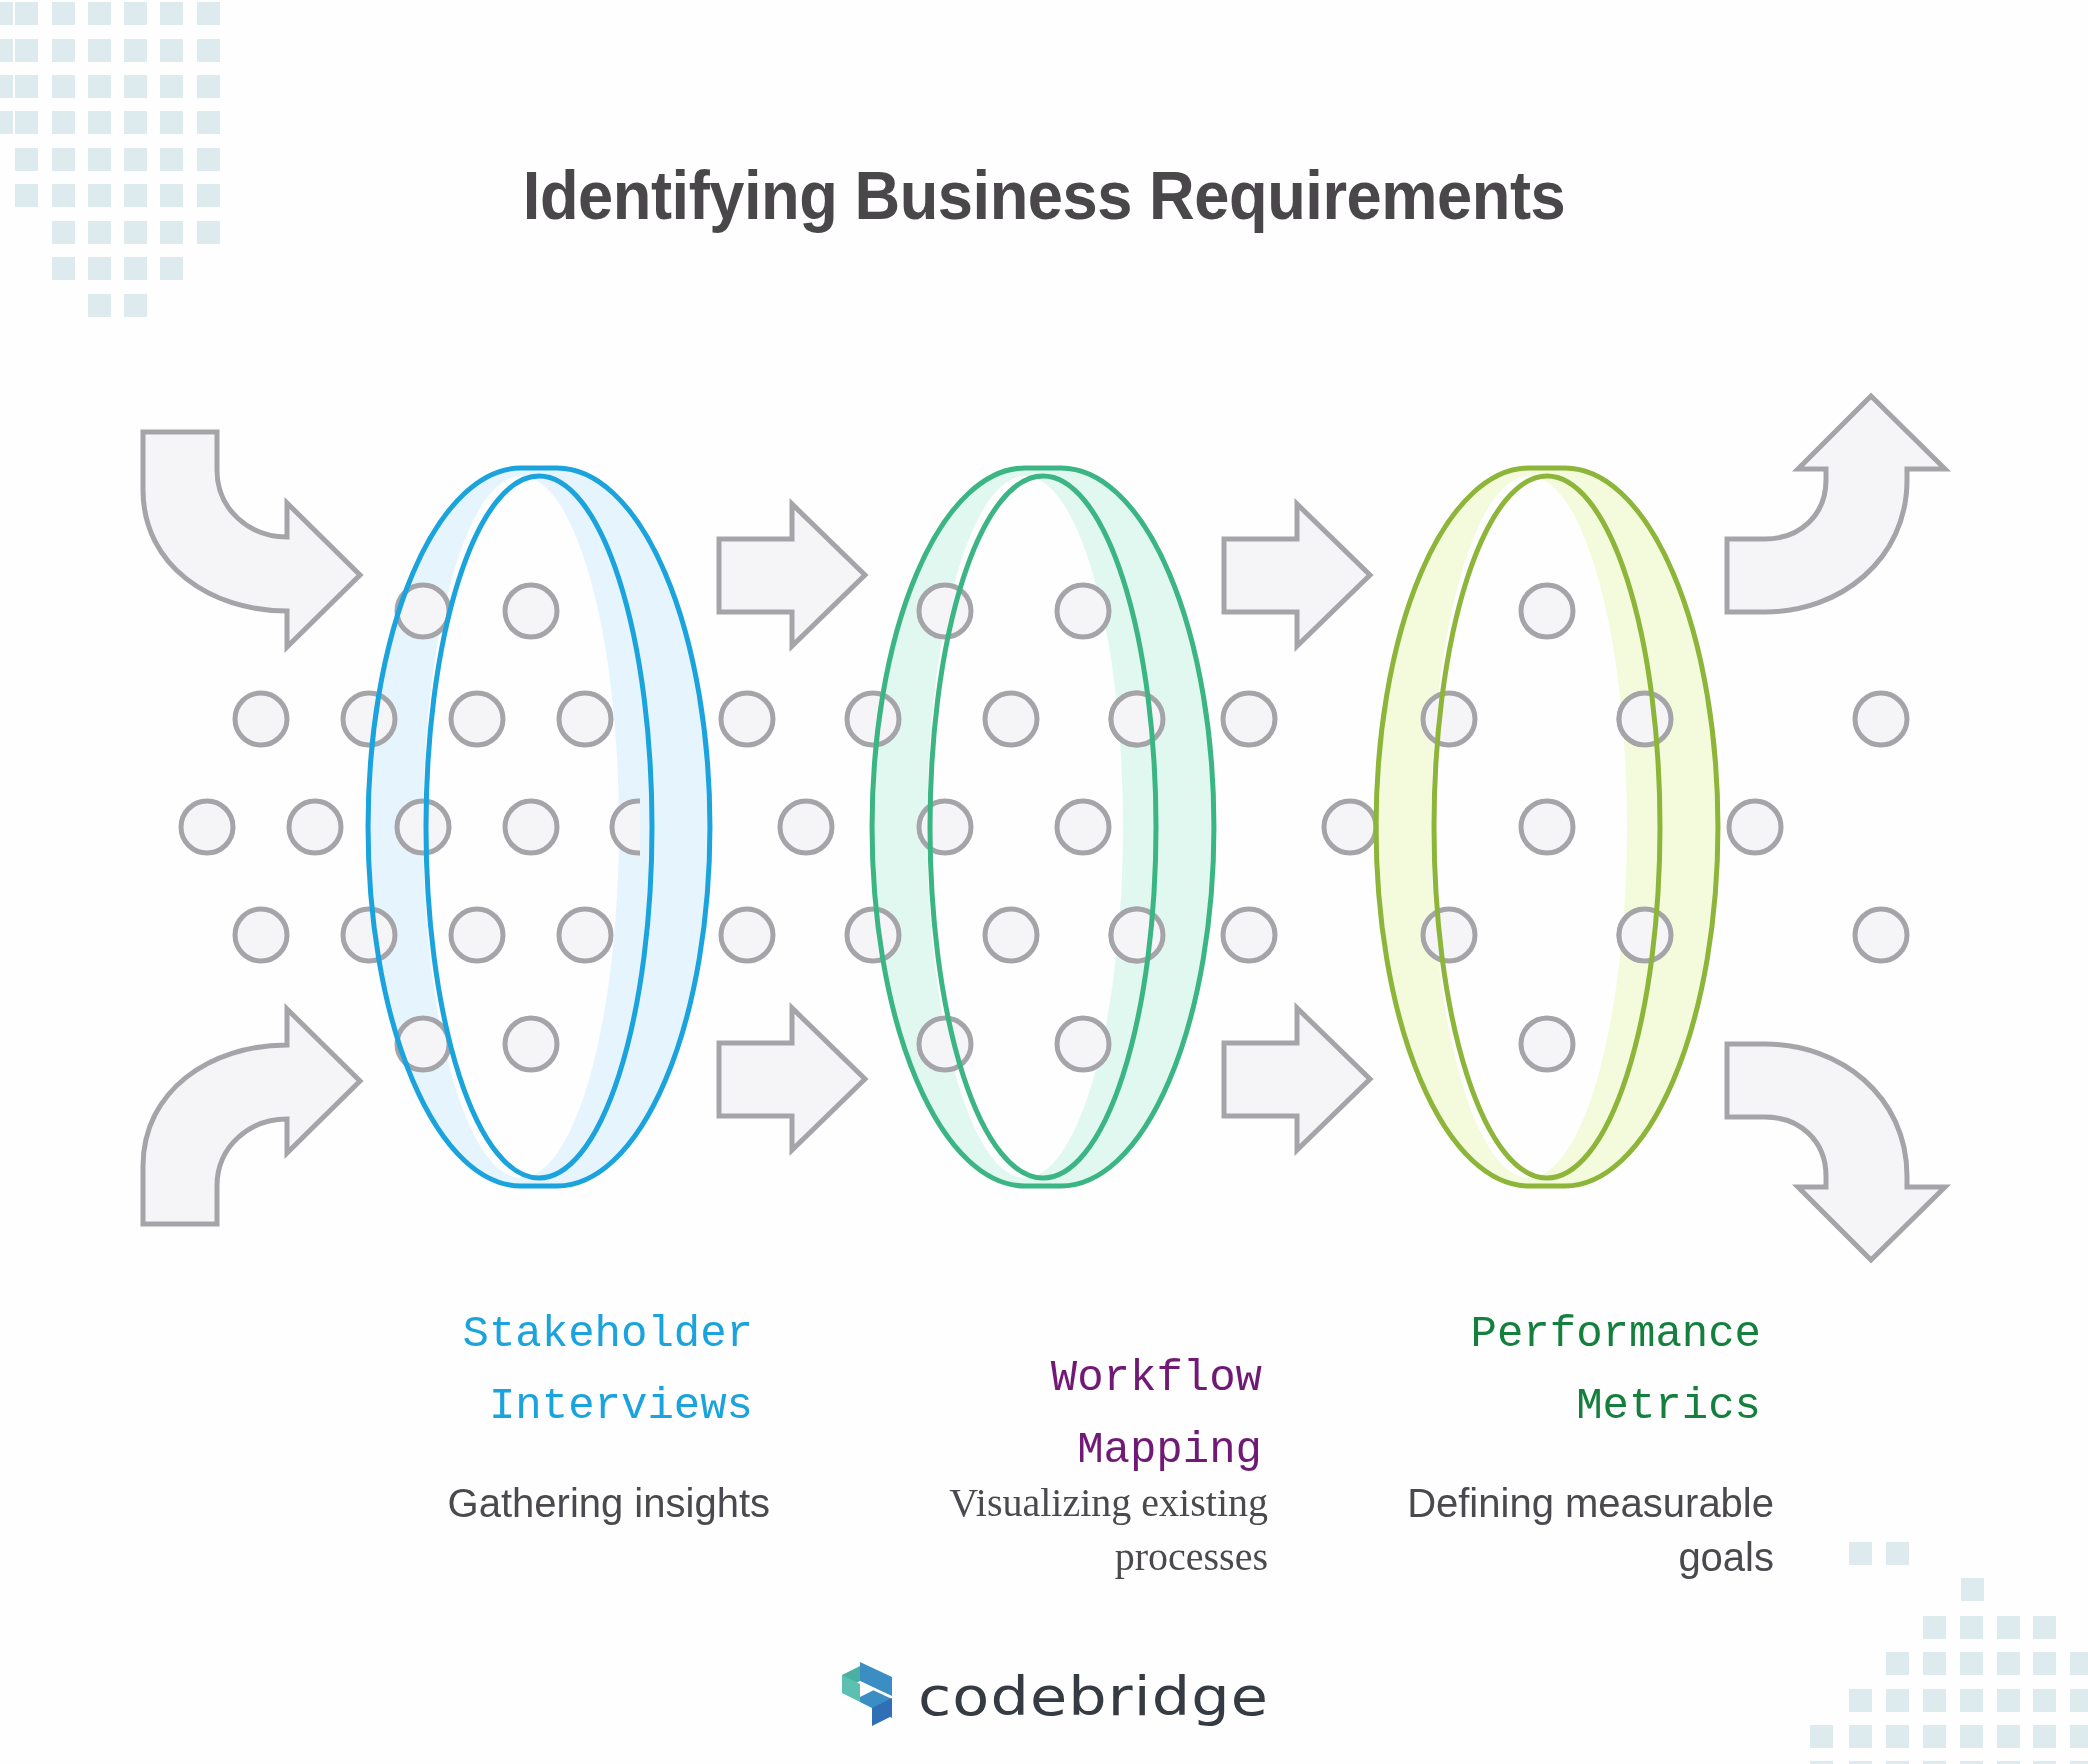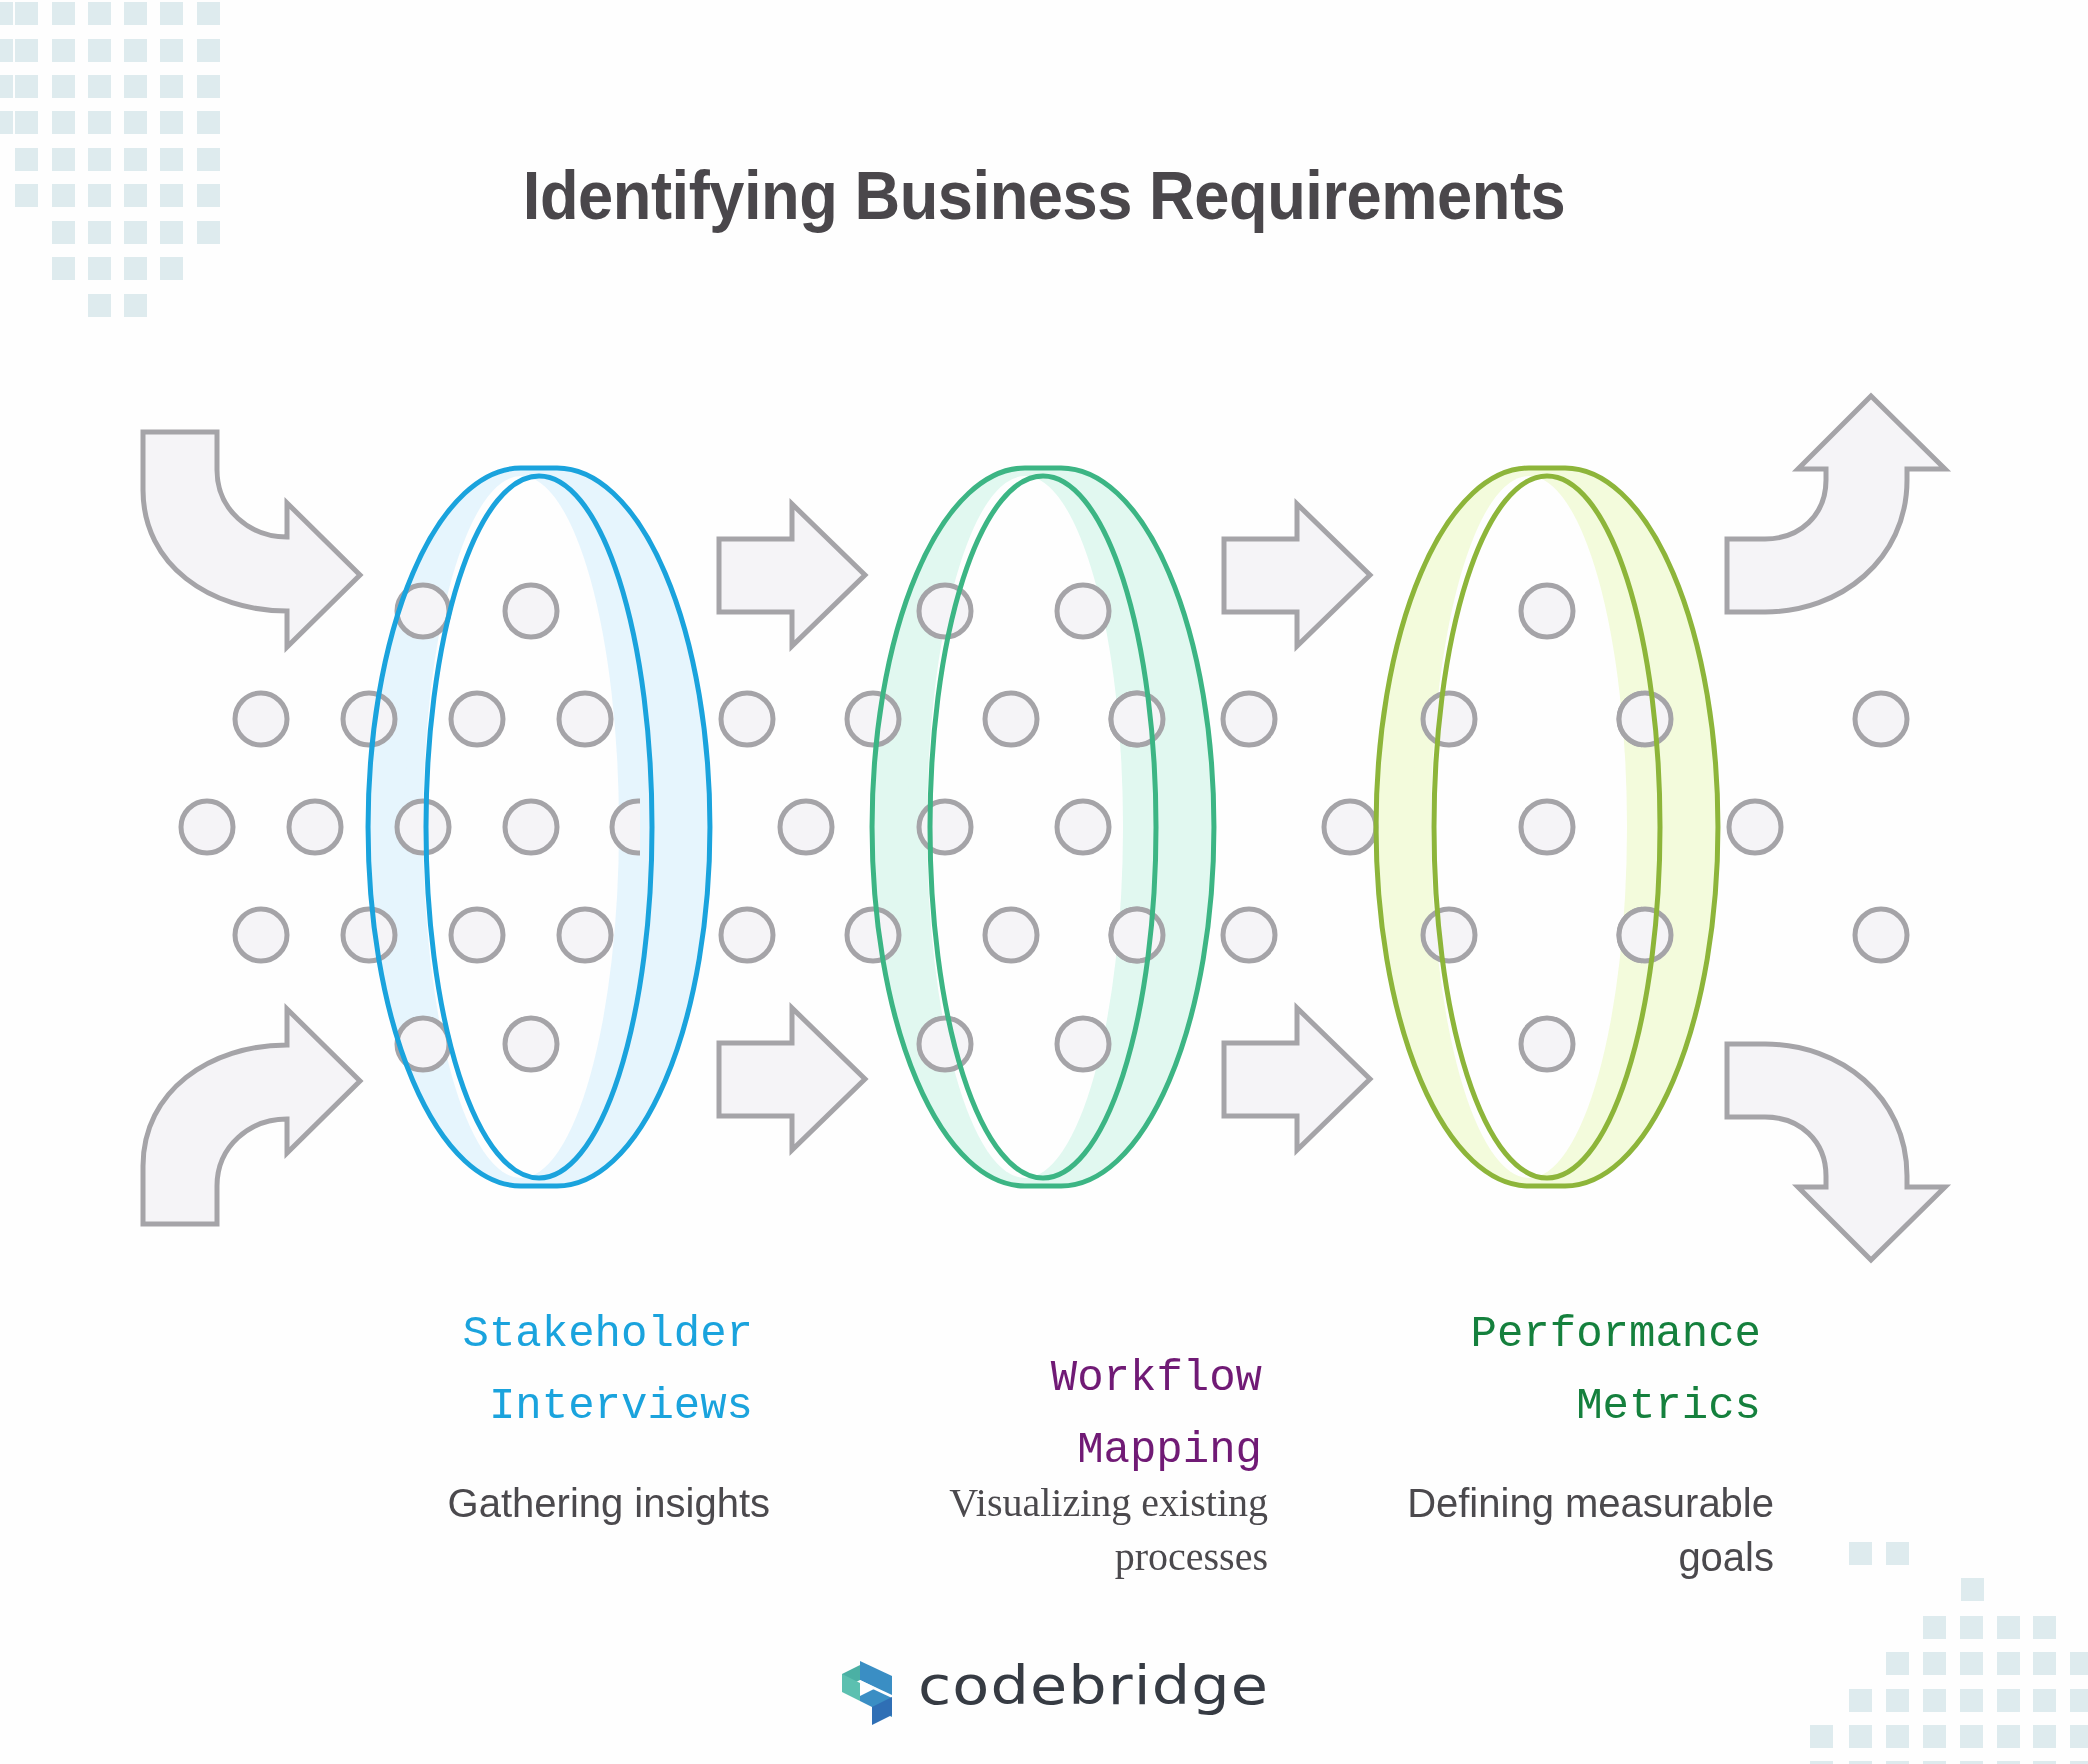--- a/index.html
+++ b/index.html
@@ -14,21 +14,21 @@
   .stage-label {
     position: absolute; width: 440px; text-align: right;
     font-family: Liberation Mono, monospace; font-size: 44px; line-height: 72px;
   }
   .stage-desc {
     position: absolute; width: 460px; text-align: right;
     font-family: "Liberation Sans", sans-serif; font-size: 40px; line-height: 54px;
     color: #4b494d;
   }
   .stage-label span, .stage-desc span { display: block; }
-  .logo { position: absolute; left: 836px; top: 1642px; height: 86px; display: flex; align-items: center; }
+  .logo { position: absolute; left: 836px; top: 1642px; height: 86px; display: flex; align-items: flex-end; }
   .logo-text {
     margin-left: 20px; font-family: "DejaVu Sans", sans-serif; font-size: 54px;
     color: #363b43; letter-spacing: 1px; font-weight: 400; transform: scaleX(1.12); transform-origin: left center;
   }
 </style>
 </head>
 <body>
 
 <svg id="canvas" xmlns="http://www.w3.org/2000/svg" viewBox="0 0 2088 1764" width="2088" height="1764">
   <g id="grid-tl">

